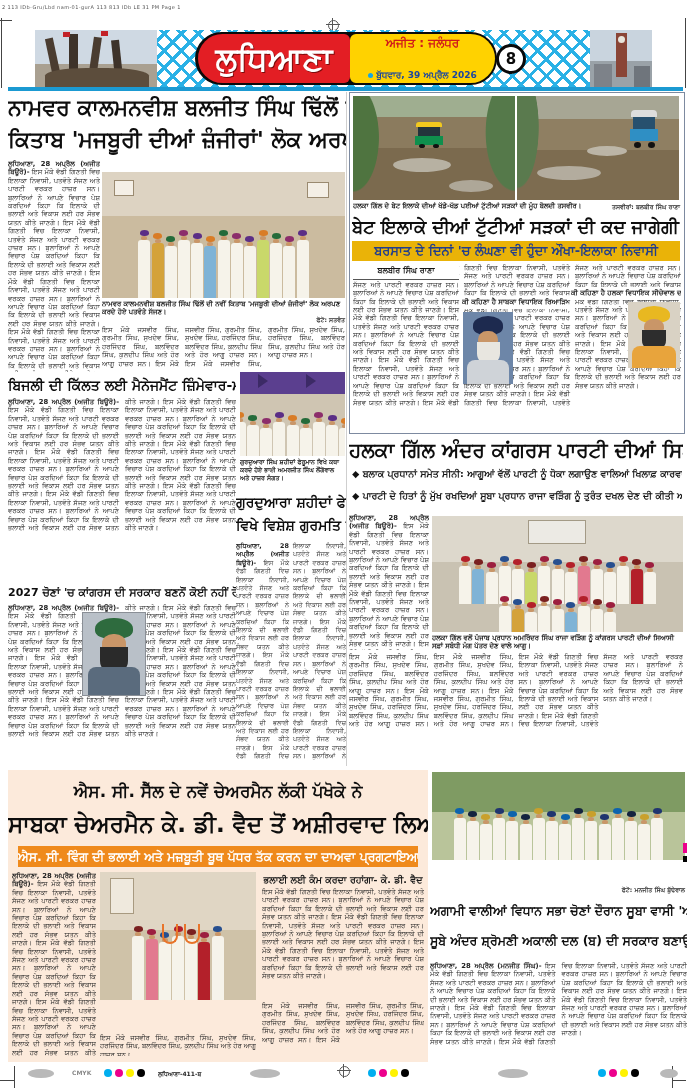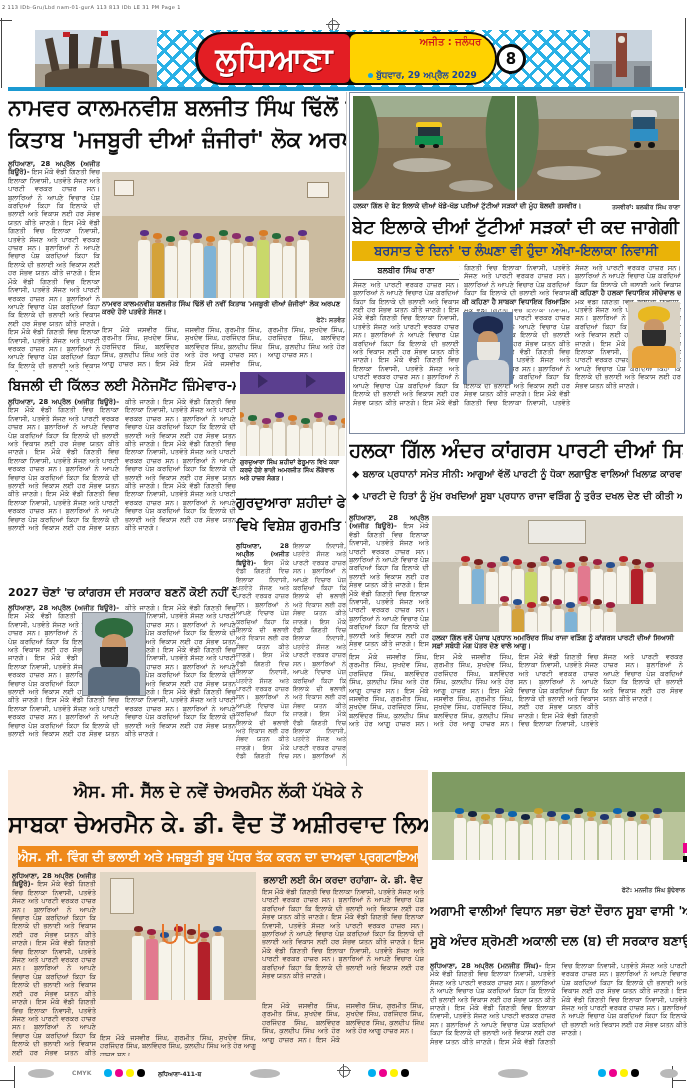--- a/index.html
+++ b/index.html
@@ -67,24 +67,24 @@
       <div class="abs" style="left:10px;top:38px;width:104px;height:19px;background:#5c4d3c;border-radius:40% 40% 0 0;"></div>
       <div class="abs" style="left:28px;top:2px;width:7px;height:5px;background:#c22127;"></div>
       <div class="abs" style="left:66px;top:1px;width:7px;height:5px;background:#c22127;"></div>
     </div>
 
     <div class="abs" style="left:160px;top:2px;width:302px;height:53px;background:#0a0a0a;border-radius:27px;"></div>
     <div class="abs" style="left:163px;top:4px;width:152px;height:49px;background:#e31e24;border-radius:25px 6px 6px 25px;display:flex;align-items:center;justify-content:center;">
       <span style="color:#fff;font-weight:bold;font-size:32px;white-space:nowrap;text-shadow:1px 1px 0 #7a0c0c;">ਲੁਧਿਆਣਾ</span>
     </div>
     <div class="abs" style="left:315px;top:4px;width:145px;height:49px;background:#ffd200;border-radius:6px 25px 25px 6px;overflow:hidden;">
-      <div style="position:absolute;left:0;top:2px;width:100%;text-align:center;font-size:10px;font-weight:bold;color:#d11a1a;white-space:nowrap;margin-left:28px;">ਅਜੀਤ : ਜਲੰਧਰ</div>
+      <div style="position:absolute;left:0;top:2px;width:100%;text-align:center;font-size:12px;font-weight:bold;color:#d11a1a;white-space:nowrap;">ਅਜੀਤ : ਜਲੰਧਰ</div>
       <div style="position:absolute;left:0;bottom:2px;width:100%;display:flex;align-items:center;justify-content:center;gap:3px;">
         <span style="width:5px;height:5px;border-radius:50%;background:#17a7e0;display:inline-block;"></span>
-        <span style="font-size:9px;font-weight:bold;color:#1b46a0;white-space:nowrap;">ਬੁੱਧਵਾਰ, 29 ਅਪ੍ਰੈਲ 2029</span>
+        <span style="font-size:9px;font-weight:bold;color:#1b46a0;white-space:nowrap;">ਬੁੱਧਵਾਰ, 39 ਅਪ੍ਰੈਲ 2026</span>
       </div>
     </div>
 
     <div class="abs" style="left:461px;top:14px;width:24px;height:24px;background:#fff;border:3px solid #0a0a0a;border-radius:50%;display:flex;align-items:center;justify-content:center;">
       <span style="font-size:15px;font-weight:bold;color:#0a0a0a;">8</span>
     </div>
 
     <div class="photo" style="left:555px;top:0;width:62px;height:57px;background:linear-gradient(180deg,#c9d4de 0 55%,#9aa2a8 55% 100%);">
       <div class="abs" style="left:26px;top:3px;width:11px;height:44px;background:#8a4536;"></div>
       <div class="abs" style="left:28px;top:6px;width:7px;height:7px;background:#e8e4da;border-radius:50%;"></div>

